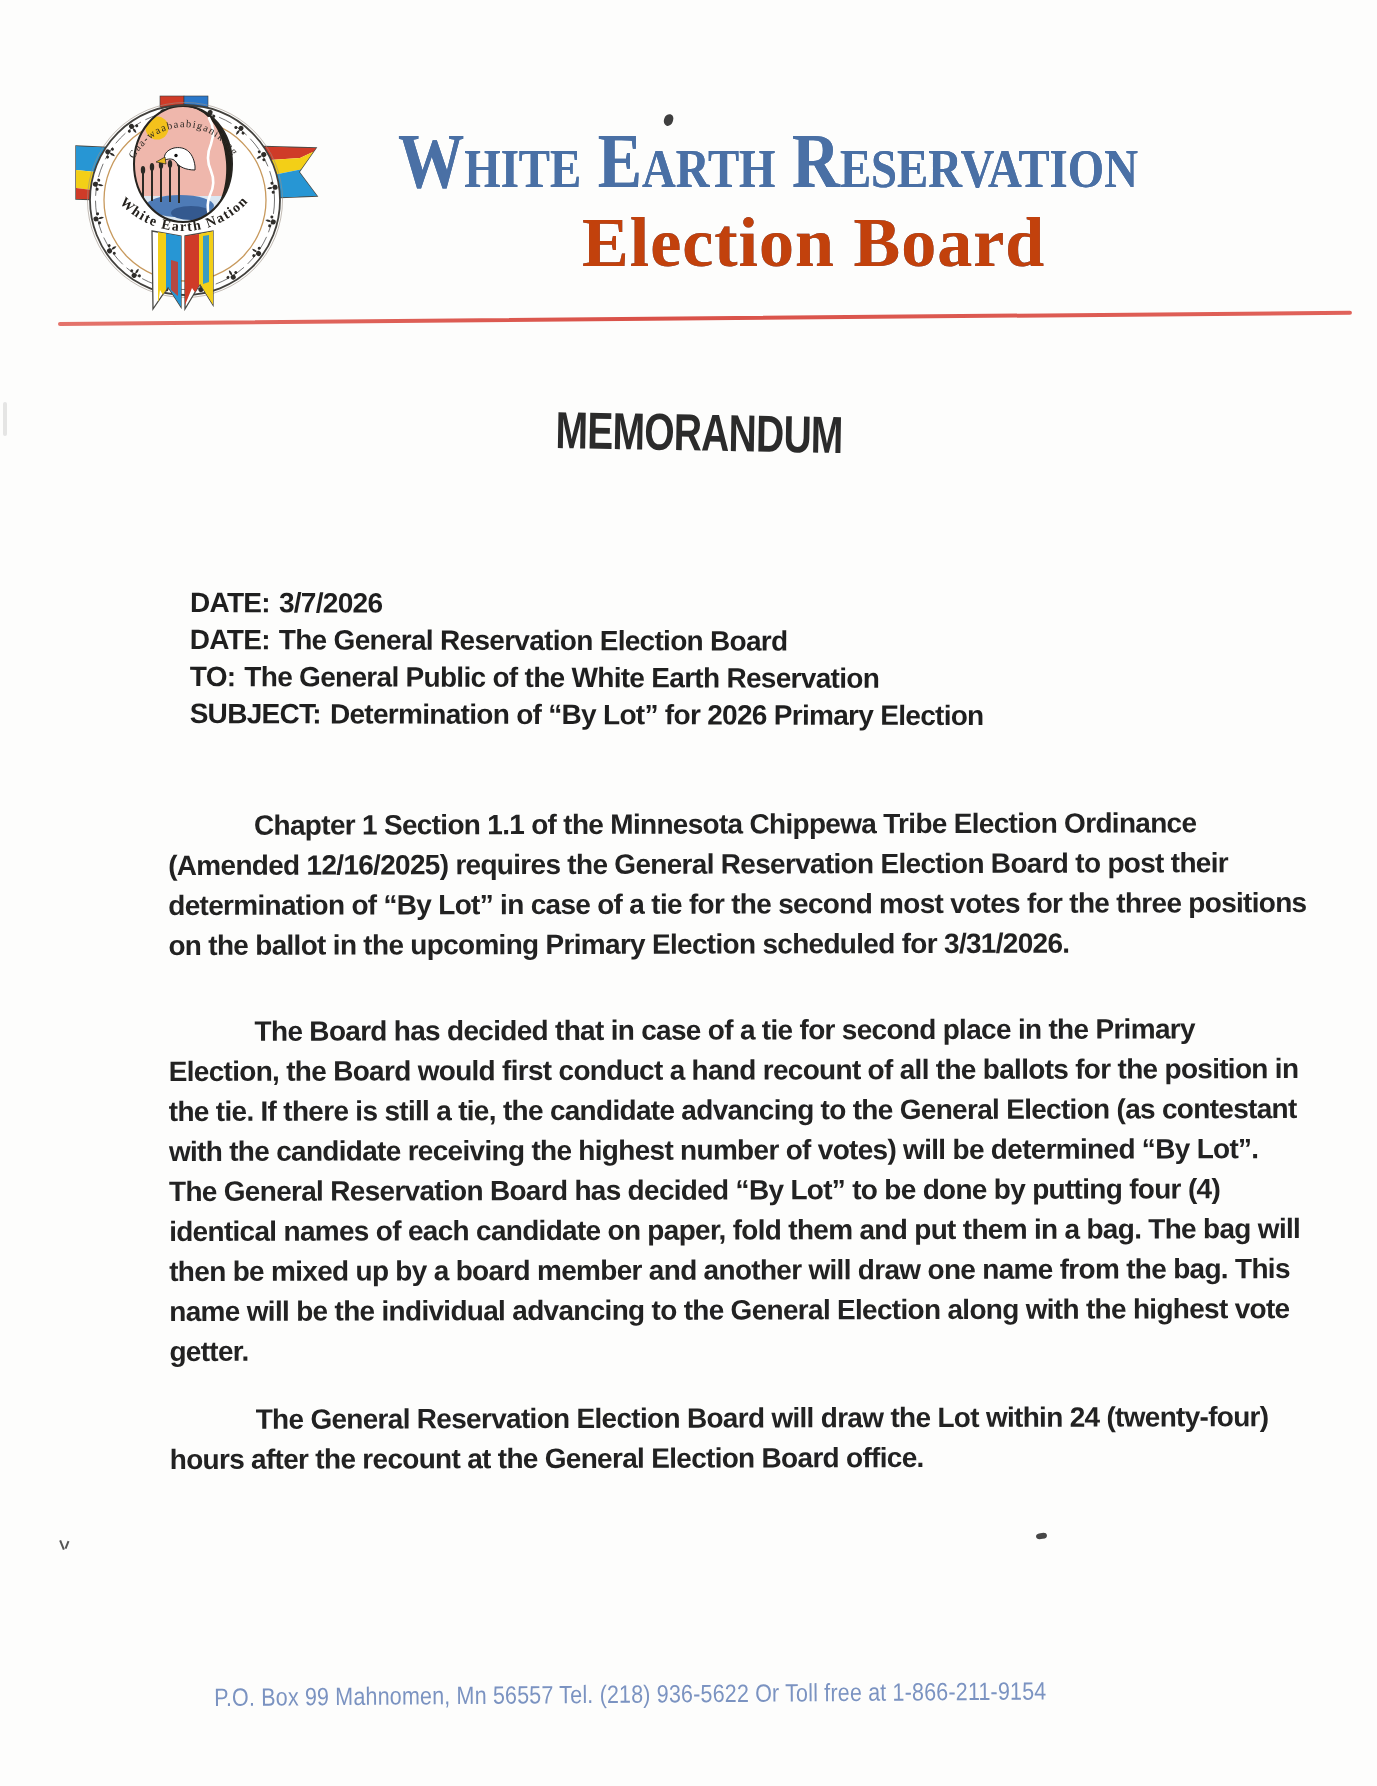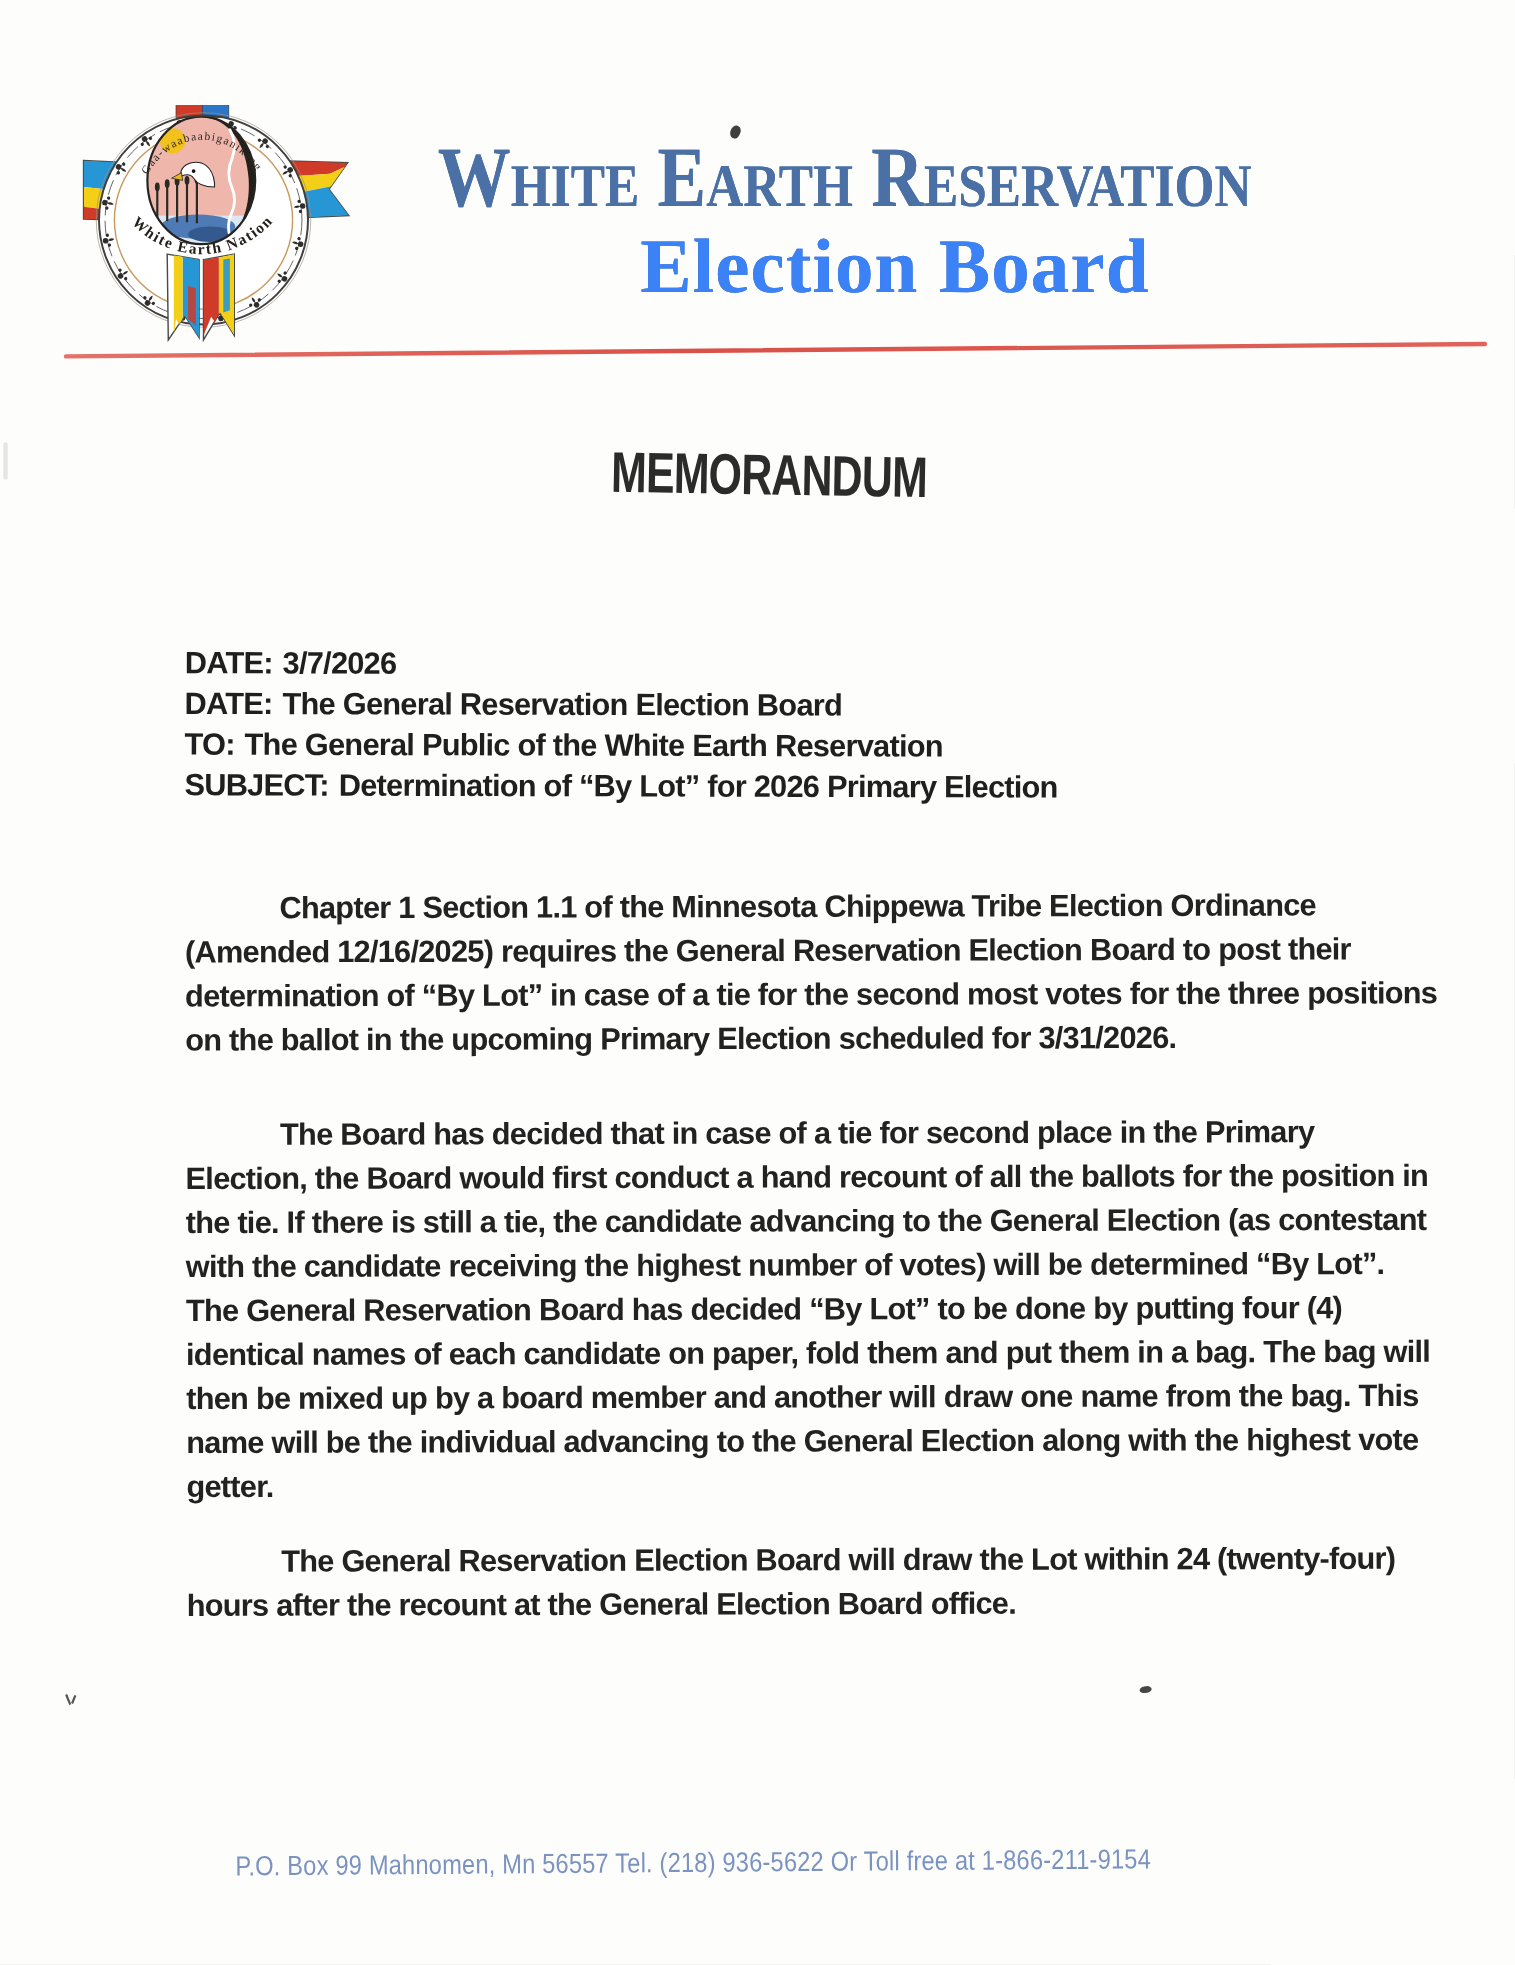--- a/index.html
+++ b/index.html
@@ -20,21 +20,21 @@
     color:#4a70a5;
     white-space:nowrap;
     transform:scaleX(.85);
     transform-origin:left top;
     text-shadow:0 0 .6px #4a70a5;
   }
   .title-line2{
     position:absolute;left:582px;top:208px;
     font-family:"Liberation Serif",serif;
     font-weight:bold;font-size:70px;line-height:1;
-    color:#3b82f6;
+    color:#c2410c;
     letter-spacing:1px;white-space:nowrap;
     text-shadow:0 0 .6px #46699f;
   }
   .header-dot{
     position:absolute;left:664px;top:114px;width:9px;height:12px;
     background:#3f3f3f;border-radius:55% 45% 50% 50%;
     transform:rotate(18deg);
   }
   .red-rule{
     position:absolute;left:58px;top:322px;width:1294px;height:4px;
@@ -51,21 +51,21 @@
     white-space:nowrap;
     transform:rotate(1deg) scaleX(.75);
     transform-origin:left top;
   }
   .fields{
     position:absolute;left:168px;top:584px;
     font-weight:bold;font-size:28px;line-height:37px;
     letter-spacing:-.7px;color:#1f1f1f;
     transform:rotate(.15deg);transform-origin:left top;
   }
-  .field-label{margin-right:9px;}
+  .field-label{margin-right:9px;margin-left:22px;}
   .body-text{
     position:absolute;left:168px;top:806px;width:1140px;
     font-weight:bold;font-size:28px;line-height:40px;
     letter-spacing:-.7px;color:#222;
     transform:rotate(-.15deg);transform-origin:left top;
   }
   .body-text p{margin:0;text-indent:86px;}
   .body-text p.p2{margin-top:46px;}
   .body-text p.p3{margin-top:28px;}
   

